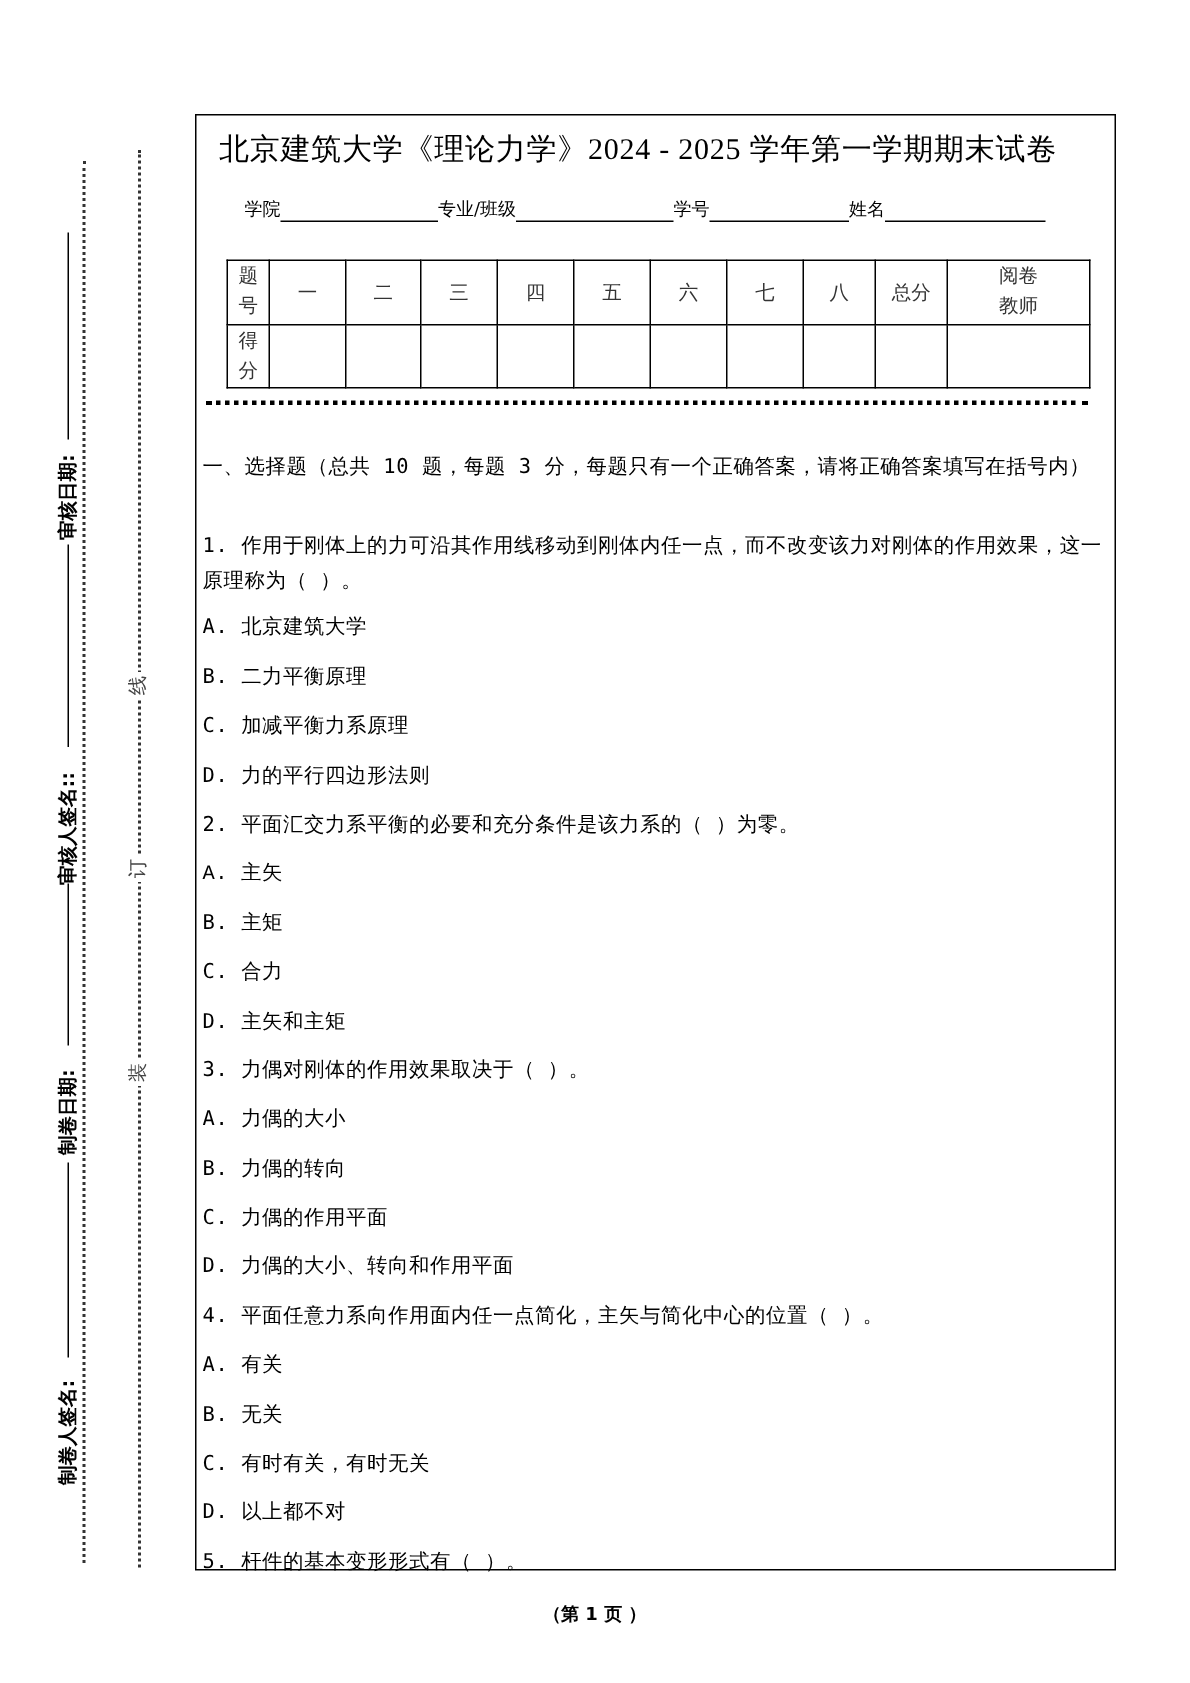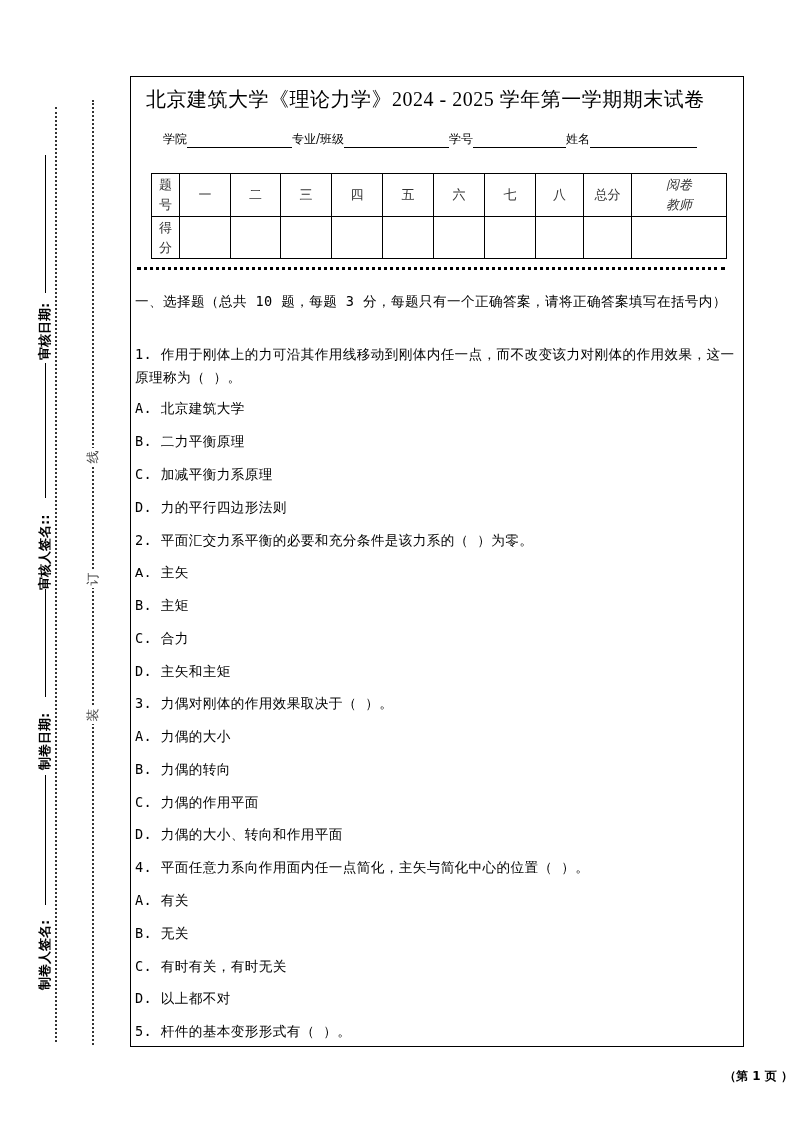--- a/index.html
+++ b/index.html
@@ -22,24 +22,24 @@
   .info-row .fill { display:inline-block; border-bottom:1px solid #000; height:13px; }
 
   table.score { position:absolute; left:151px; top:173px; border-collapse:collapse; font-size:13px; font-family:"DejaVu Sans", sans-serif; color:#333; }
   table.score td { border:1px solid #000; text-align:center; vertical-align:middle; padding:0; }
   table.score tr.r1 td { height:42px; }
   table.score tr.r2 td { height:41px; }
   .stack { line-height:20px; font-size:13px; }
 
   .dots-sep { position:absolute; left:137px; top:267px; width:588px; height:0; border-top:3px dotted #000; }
 
-  .qtext { position:absolute; left:135px; font-size:13.6px; line-height:23px; white-space:nowrap; font-family:"DejaVu Sans Mono", monospace; letter-spacing:0.4px; }
+  .qtext { position:absolute; left:135px; font-size:13.6px; line-height:23px; white-space:nowrap; font-family:"DejaVu Sans Mono", monospace; letter-spacing:0.4px;margin-top:10px; }
   .qtext.wrap { white-space:normal; width:605px; }
 
-  .footer { position:absolute; left:0; width:793px; top:1068px; text-align:right; font-family:"DejaVu Sans", sans-serif; font-weight:bold; font-size:12px; }
+  .footer { position:absolute; left:0; width:793px; top:1068px; text-align:center; font-family:"DejaVu Sans", sans-serif; font-weight:bold; font-size:12px; }
 </style>
 </head>
 <body>
 
 <div class="bind-line inner"></div>
 <div class="bind-line outer"></div>
 <div class="bind-word" style="top:448px;">线</div>
 <div class="bind-word" style="top:570px;">订</div>
 <div class="bind-word" style="top:706px;">装</div>
 
@@ -78,21 +78,21 @@
         </td>
     <td style="width:50px;">一</td>
     <td style="width:49px;">二</td>
     <td style="width:50px;">三</td>
     <td style="width:50px;">四</td>
     <td style="width:50px;">五</td>
     <td style="width:50px;">六</td>
     <td style="width:50px;">七</td>
     <td style="width:47px;">八</td>
     <td style="width:47px;">总分</td>
-    <td style="width:94px;font-style:italic;">
+    <td style="width:94px;">
           <div class="stack">
             <div>阅卷</div>
             <div>教师</div>
           </div>
         </td>
   </tr>
   <tr class="r2">
     <td>
           <div class="stack">
             <div>得</div>

